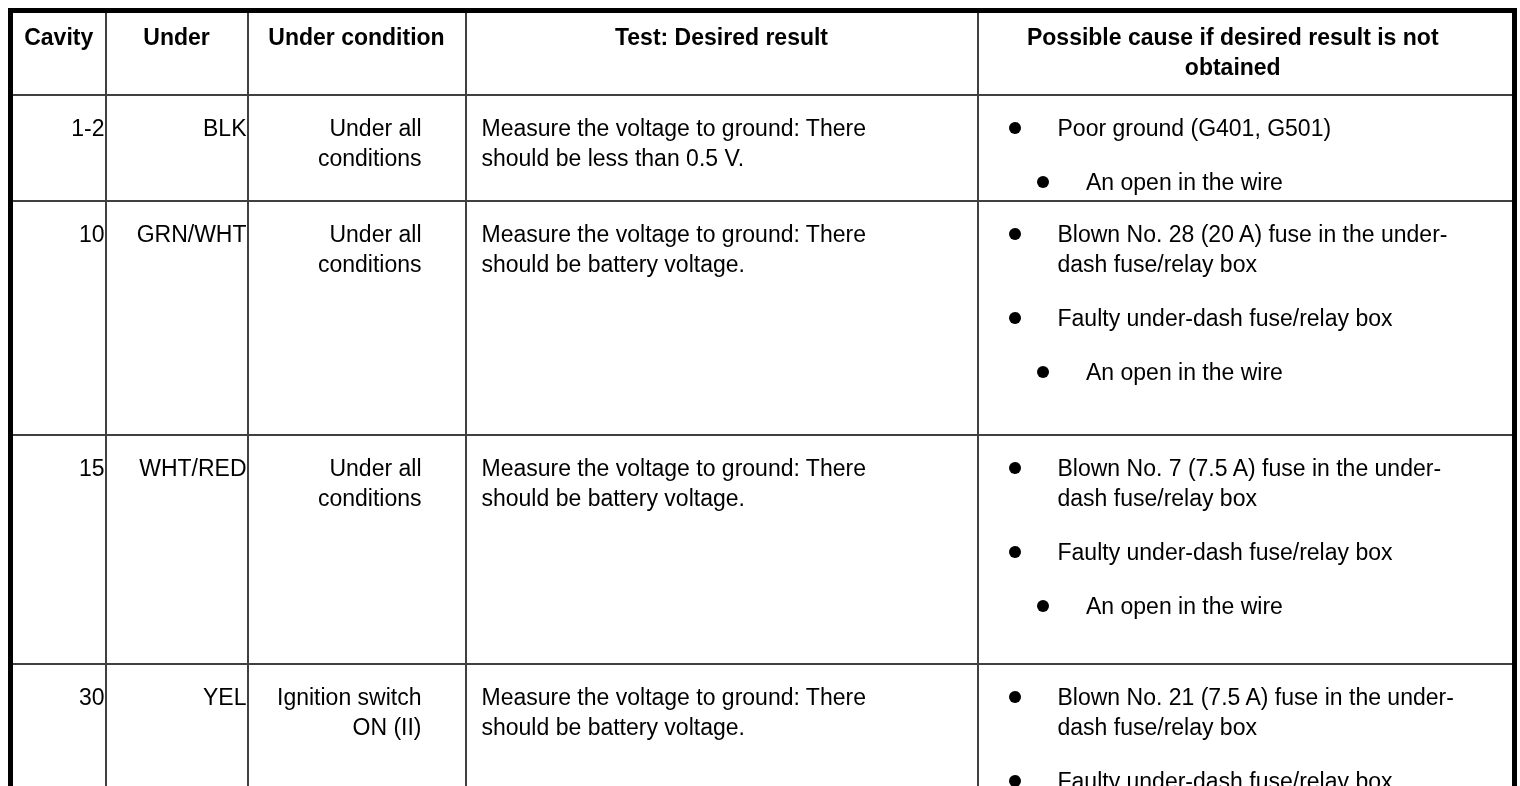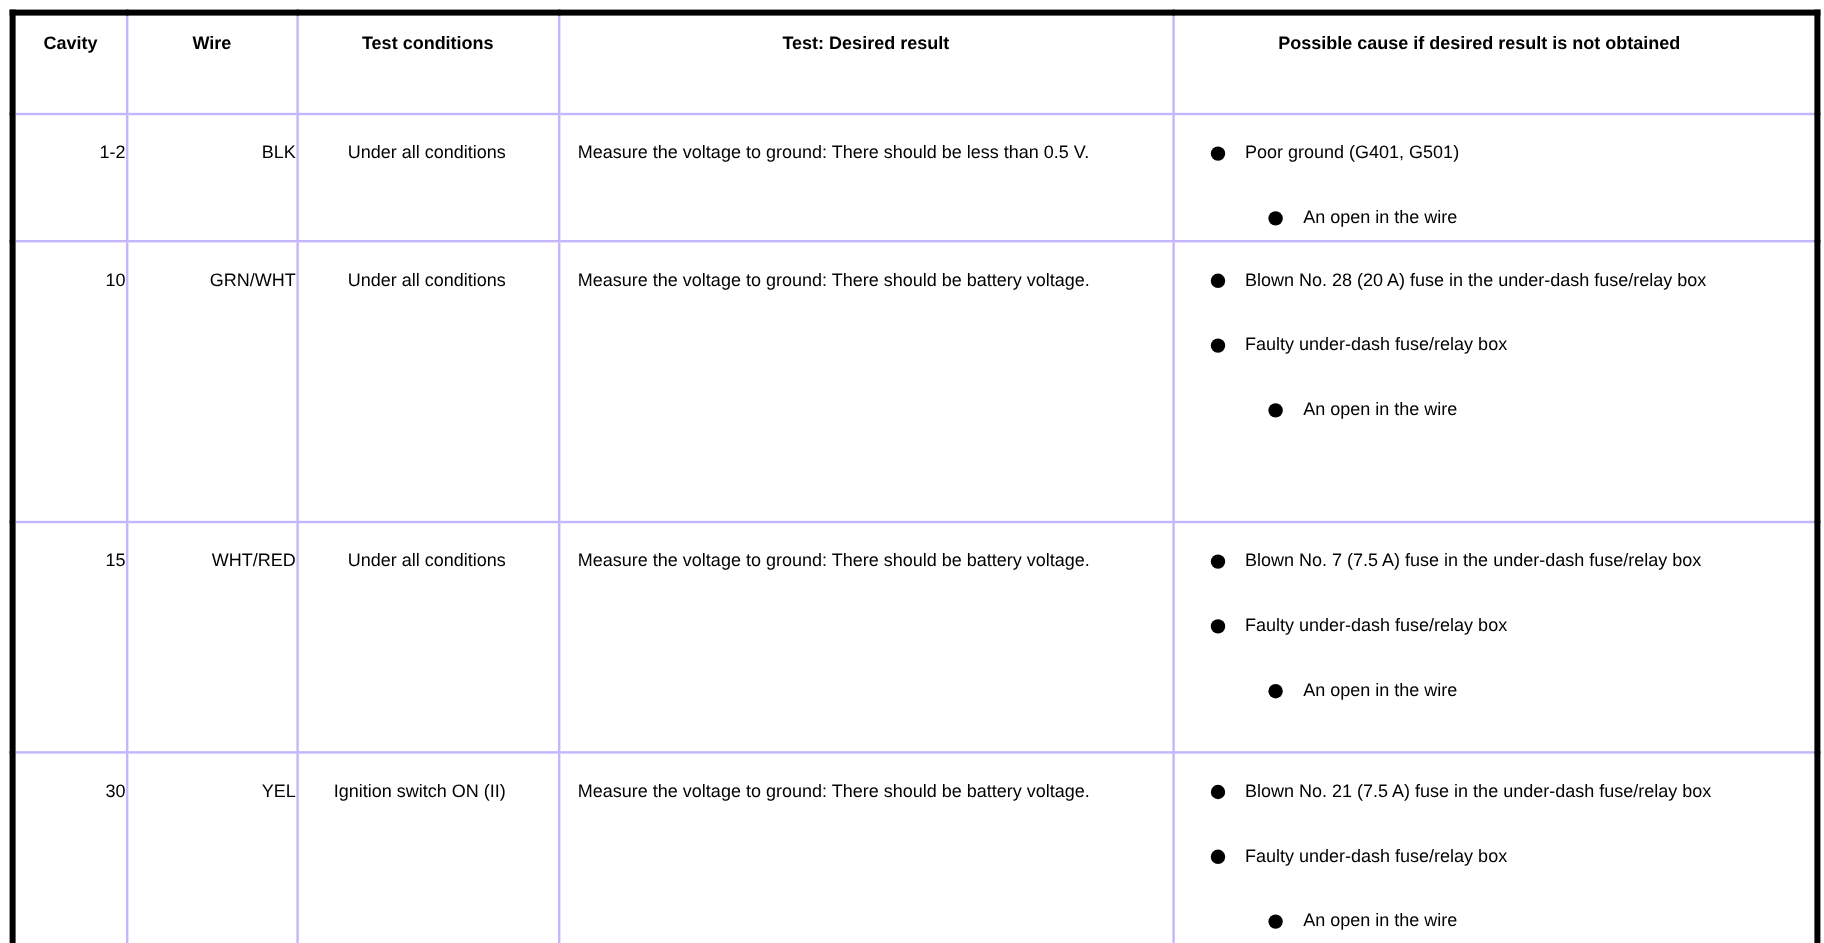--- a/index.html
+++ b/index.html
@@ -15,45 +15,45 @@
     padding: 8px;
     background: #ffffff;
   }
   table.spec {
     border-collapse: collapse;
     table-layout: fixed;
     width: 1504px;
     border: 5px solid #000;
   }
   .spec th, .spec td {
-    border: 2px solid #c4b5fd;
+    border: 2px solid #404040;
     vertical-align: top;
-    font-size: 15px;
+    font-size: 23px;
     line-height: 30px;
     padding: 0;
     overflow: hidden;
   }
   .spec th {
     font-weight: bold;
     text-align: center;
     padding-top: 9px;
   }
   th.h-cause { padding-right: 25px; }
   tr.r-head  { height: 84px; }
   tr.r-1 { height: 106px; }
   tr.r-2 { height: 234px; margin-top: 12px; }
-  tr.r-3 { height: 192px; }
+  tr.r-3 { height: 229px; }
   tr.r-4 { height: 190px; }
   td.c-cavity, td.c-wire { text-align: right; padding-top: 17px; }
   td.c-cond { padding: 17px 10px 0 13px; }
   td.c-cond .txt { width: 160px; text-align: right; }
   td.c-test { padding: 17px 10px 0 15px; border-radius: 21px; }
   td.c-test .txt { width: 450px; }
   td.c-causes { padding: 17px 6px 0 0; }
-  .cause { display: flex; margin: 0 0 24px 30px; }
+  .cause { display: flex; margin: 0 0 24px 30px; gap: 20px; }
   .cause:last-child { margin-bottom: 0; justify-content: flex-end; }
   .bullet {
     flex: none;
     width: 12px;
     height: 12px;
     border-radius: 50%;
     background: #000;
     margin-top: 9px;
   }
   .cause .txt { margin-left: 17px; width: 420px; }
@@ -66,22 +66,22 @@
     <colgroup>
       <col style="width:95px">
       <col style="width:142px">
       <col style="width:218px">
       <col style="width:512px">
       <col style="width:537px">
     </colgroup>
     <tbody>
       <tr class="r-head">
         <th>Cavity</th>
-        <th>Wire</th>
-        <th>Test conditions</th>
+        <th>Under</th>
+        <th>Under condition</th>
         <th>Test: Desired result</th>
         <th class="h-cause">Possible cause if desired result is not obtained</th>
       </tr>
 
       <tr class="r-1">
         <td class="c-cavity">1-2</td>
         <td class="c-wire">BLK</td>
         <td class="c-cond">
           <div class="txt">Under all conditions</div>
         </td>

